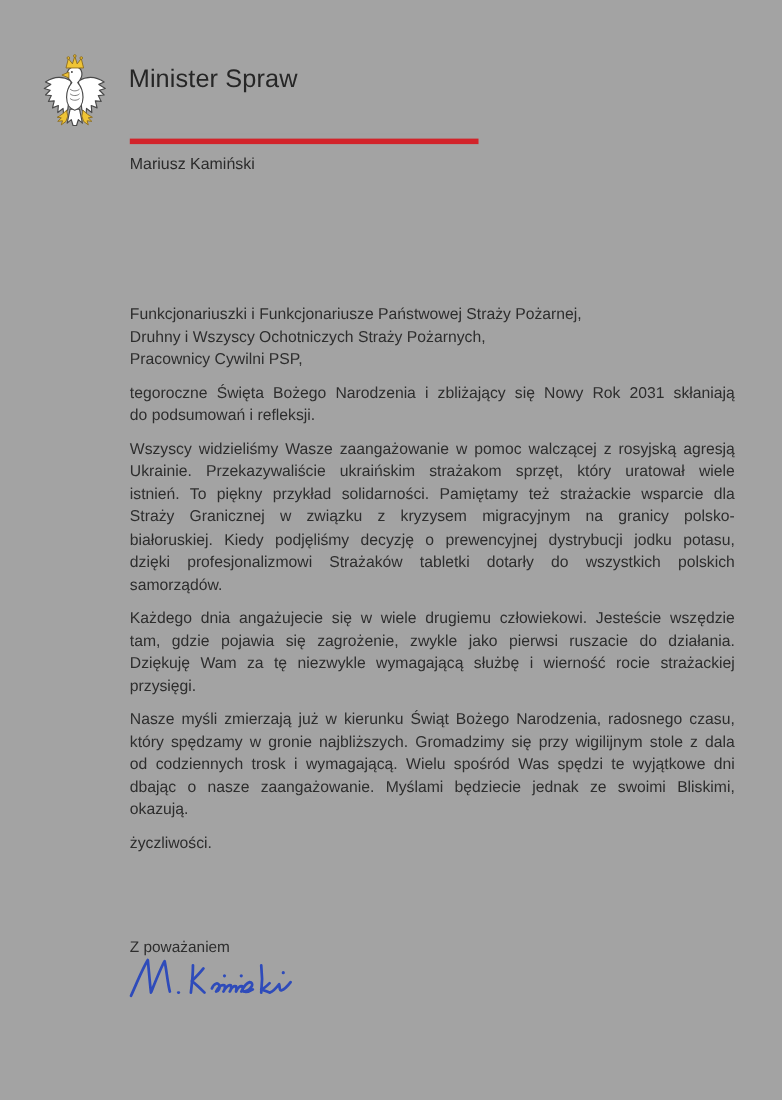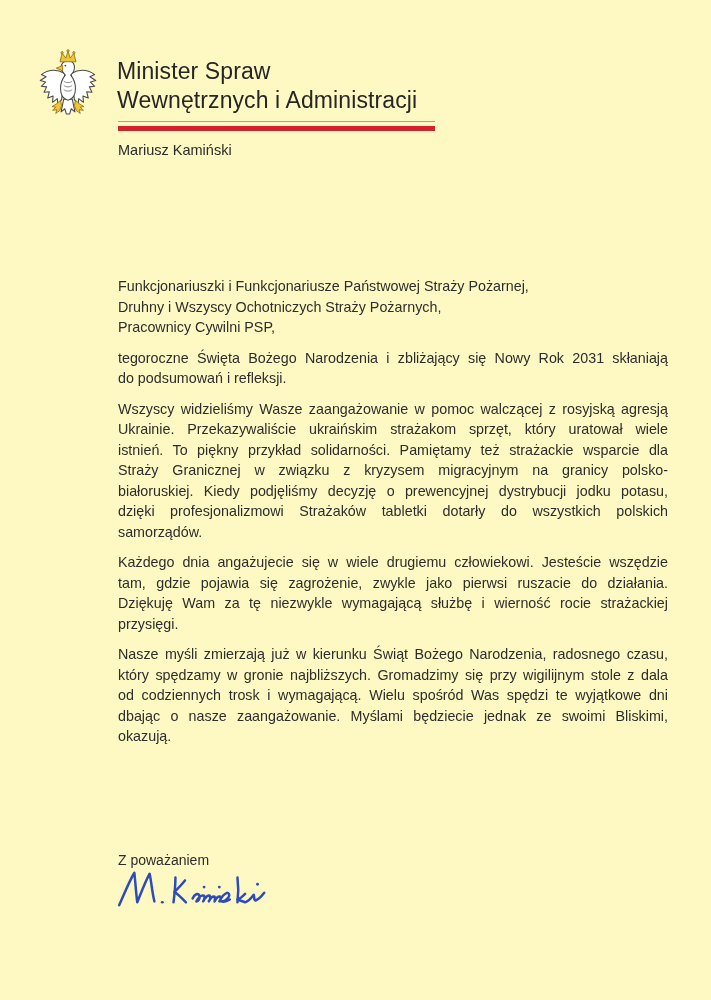--- a/index.html
+++ b/index.html
@@ -1,21 +1,21 @@
 <!DOCTYPE html>
 <html lang="pl"><head>
 <meta charset="utf-8">
 <style>
   html, body { margin: 0; padding: 0; background: #e8e8e8; }
   .sheet {
     position: relative;
     width: 711px;
     height: 1000px;
     margin: 0 auto;
-    background: #fef9c3;
+    background: #a3a3a3;
     font-family: "Liberation Sans", "DejaVu Sans", sans-serif;
     overflow: hidden;
   }
   .emblem {
     position: absolute;
     left: 36px;
     top: 49px;
     width: 64px;
     height: 80px;
   }
@@ -106,21 +106,20 @@
       <path d="M50,31 L38,36 L50,41 Z"></path>
 
       <path d="M46,96 C41,101 36,105 30,108 L37,109 L31,115 L39,114 L37,121 L45,115 L48,106 Z"></path>
       <path d="M74,96 C79,101 84,105 90,108 L83,109 L89,115 L81,114 L83,121 L75,115 L72,106 Z"></path>
     </g>
     <circle cx="55" cy="31" r="1.7" fill="#4a4a4a"></circle>
   </svg>
 
   <div class="ministry">
     <div>Minister Spraw</div>
-    <div>Wewnętrznych i Administracji</div>
   </div>
 
   <div class="rule-gray" style="background: rgb(162, 162, 162);"></div>
   <div class="rule-red" style="background: rgb(210, 35, 42);"></div>
 
   <div class="minister-name">Mariusz Kamiński</div>
 
   <div class="letter-body">
       <div class="para">
         <div class="line">Funkcjonariuszki i Funkcjonariusze Państwowej Straży Pożarnej,</div>
@@ -147,20 +146,21 @@
         <div class="line">przysięgi.</div>
       </div>
       <div class="para">
         <div class="line j">Nasze myśli zmierzają już w kierunku Świąt Bożego Narodzenia, radosnego czasu,</div>
         <div class="line j">który spędzamy w gronie najbliższych. Gromadzimy się przy wigilijnym stole z dala</div>
         <div class="line j">od codziennych trosk i wymagającą. Wielu spośród Was spędzi te wyjątkowe dni</div>
         <div class="line j">dbając o nasze zaangażowanie. Myślami będziecie jednak ze swoimi Bliskimi,</div>
         <div class="line">okazują.</div>
       </div>
       <div class="para">
+        <div class="line">życzliwości.</div>
       </div>
     </div>
 
   <div class="closing">Z poważaniem</div>
 
   <svg class="signature" viewBox="0 0 165 44" xmlns="http://www.w3.org/2000/svg" aria-label="M. Kamiński">
     <g fill="none" stroke="#2E4BBA" stroke-width="2.6" stroke-linecap="round" stroke-linejoin="round">
       <path d="M3,39 C8,28 14,13 19,5 C20,15 21,28 22,36 C26,26 31,13 35,6 C37,16 38,28 40,35"></path>
       <path d="M48,36 l0.5,0"></path>
       <path d="M62,10 C62,18 61,28 60,36"></path>

